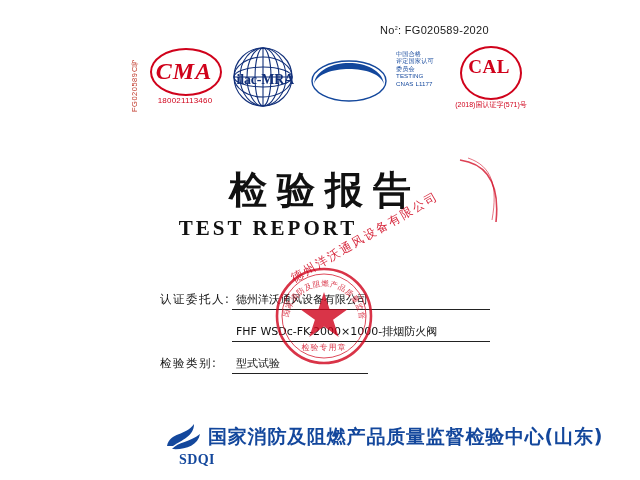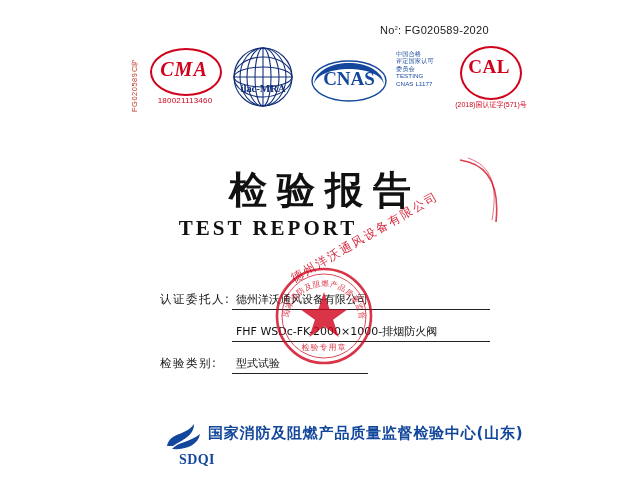--- a/index.html
+++ b/index.html
@@ -83,21 +83,21 @@
   }
   .logo-cma .txt {
     position: absolute;
     left: 0;
     top: 14px;
     width: 72px;
     text-align: center;
     font-family: "Liberation Serif", serif;
     font-weight: bold;
     font-style: italic;
-    font-size: 20px;
+    font-size: 24px;
     color: #d0021b;
     letter-spacing: 1px;
   }
   .logo-cma .num {
     position: absolute;
     left: -2px;
     top: 52px;
     width: 78px;
     text-align: center;
     font-size: 8px;
@@ -114,26 +114,26 @@
     height: 62px;
   }
   .logo-ilac .rings {
     position: absolute;
     left: 0; top: 0;
     width: 62px; height: 62px;
   }
   .logo-ilac .label {
     position: absolute;
     left: 0;
-    top: 36px;
+    top: 26px;
     width: 62px;
-    text-align: center;
-    font-family: "Liberation Serif", serif;
-    font-weight: bold;
-    font-size: 11px;
+    text-align: right;
+    font-family: "Liberation Serif", serif;
+    font-weight: bold;
+    font-size: 14px;
     color: #12307a;
     letter-spacing: -0.2px;
   }
 
   
   .logo-cnas {
     position: absolute;
     left: 178px;
     top: 4px;
     width: 82px;
@@ -335,21 +335,21 @@
     font-size: 14px;
     color: #13479c;
     letter-spacing: 0.4px;
   }
   .footer-cn {
     position: absolute;
     left: 208px;
     top: 6px;
     font-family: "DejaVu Sans", sans-serif;
     font-weight: bold;
-    font-size: 15px;
+    font-size: 19px;
     color: #13479c;
     letter-spacing: 0.8px;
     white-space: nowrap;
   }
   .footer-en {
     position: absolute;
     left: 208px;
     top: 28px;
     font-family: "Liberation Serif", serif;
     font-size: 8px;
@@ -391,21 +391,20 @@
         </g>
       </svg>
       <div class="label">ilac-MRA</div>
     </div>
 
     <div class="logo-cnas">
       <svg class="swoosh" viewBox="0 0 82 58">
         <path d="M6 36 C10 8, 72 8, 76 36 C70 16, 12 16, 6 36 Z" fill="#13479c"></path>
         <ellipse cx="41" cy="33" rx="37" ry="20" fill="none" stroke="#13479c" stroke-width="1.4"></ellipse>
       </svg>
-      <div class="word">CNAS</div>
     </div>
 
     <div class="cnas-text">
       <div>中国合格</div>
       <div>评定国家认可</div>
       <div>委员会</div>
       <div>TESTING</div>
       <div>CNAS L1177</div>
     </div>
 

